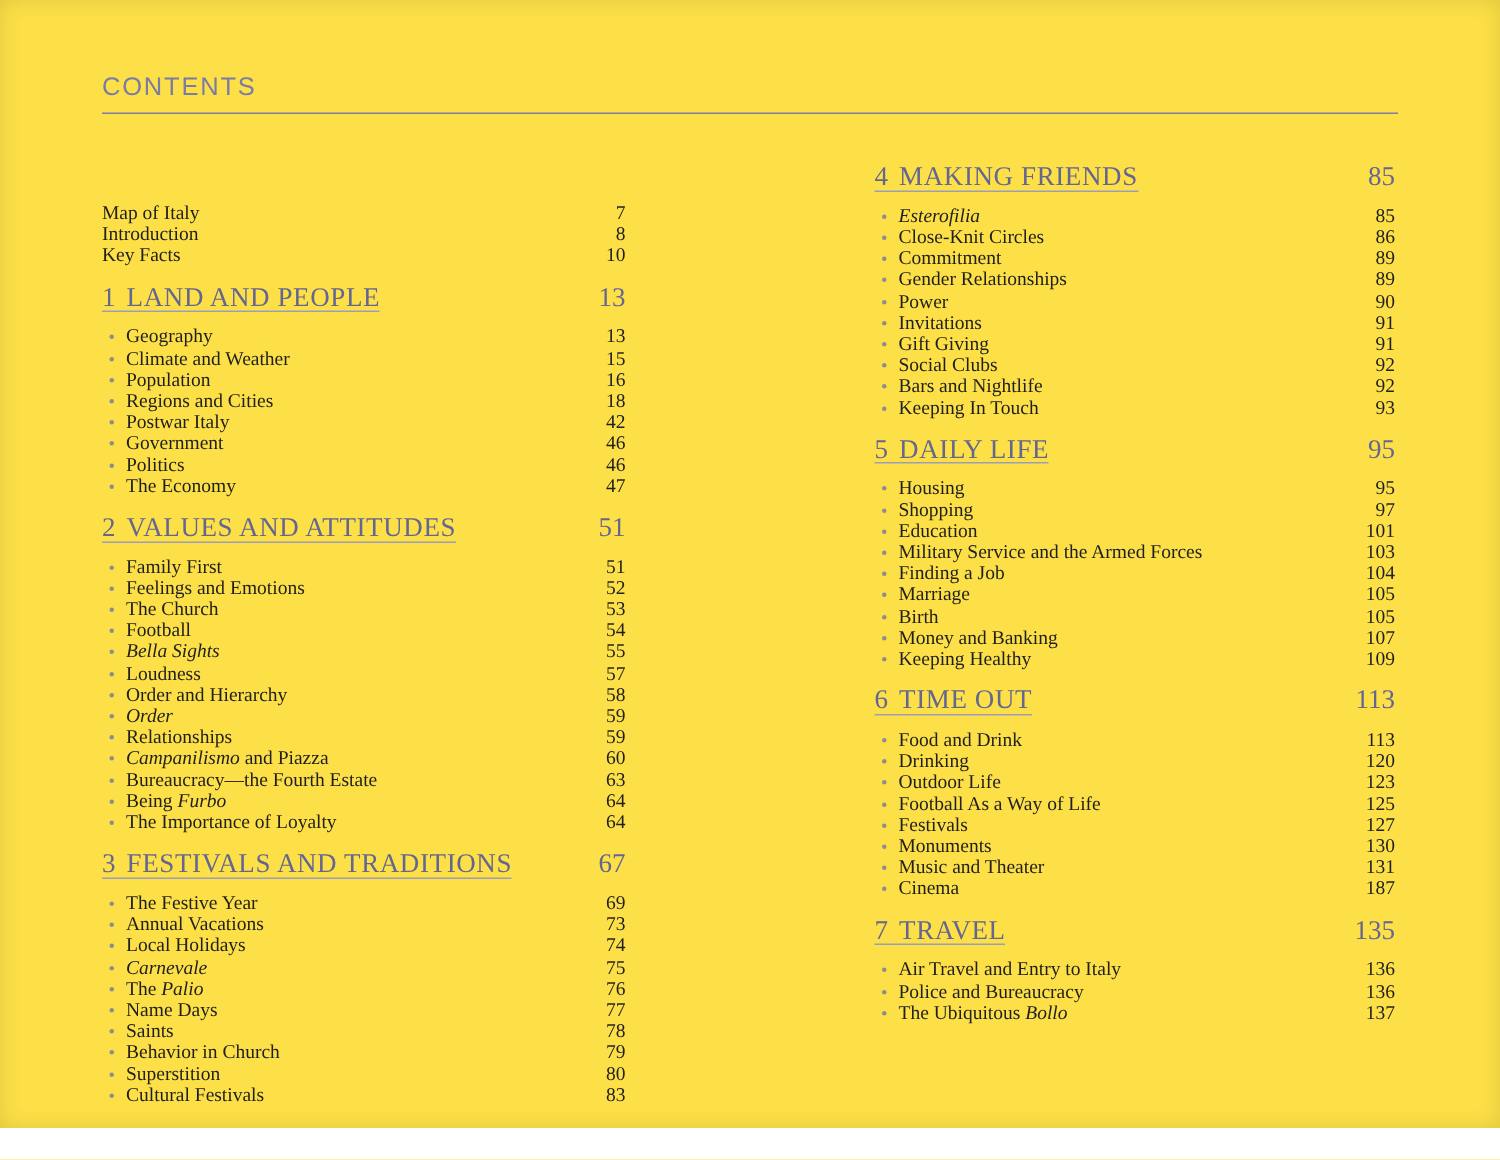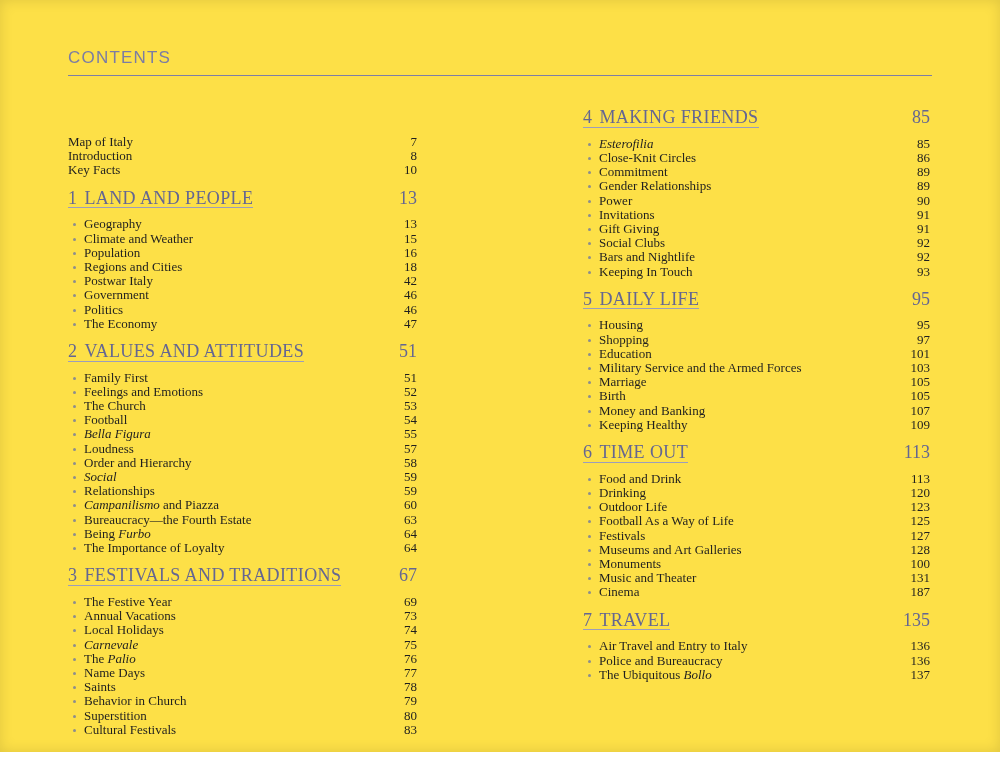--- a/index.html
+++ b/index.html
@@ -148,33 +148,33 @@
         </div>
         <div class="toc-row item-row">
           <span class="entry-title"><span class="">The Church</span></span>
           <span class="entry-page">53</span>
         </div>
         <div class="toc-row item-row">
           <span class="entry-title"><span class="">Football</span></span>
           <span class="entry-page">54</span>
         </div>
         <div class="toc-row item-row">
-          <span class="entry-title"><i class="">Bella Figura</i></span>
+          <span class="entry-title"><i class="">Bella Sights</i></span>
           <span class="entry-page">55</span>
         </div>
         <div class="toc-row item-row">
           <span class="entry-title"><span class="">Loudness</span></span>
           <span class="entry-page">57</span>
         </div>
         <div class="toc-row item-row">
           <span class="entry-title"><span class="">Order and Hierarchy</span></span>
           <span class="entry-page">58</span>
         </div>
         <div class="toc-row item-row">
-          <span class="entry-title"><i class="">Social</i></span>
+          <span class="entry-title"><i class="">Order</i></span>
           <span class="entry-page">59</span>
         </div>
         <div class="toc-row item-row">
           <span class="entry-title"><span class="">Relationships</span></span>
           <span class="entry-page">59</span>
         </div>
         <div class="toc-row item-row">
           <span class="entry-title"><i class="">Campanilismo</i><span class=""> and Piazza</span></span>
           <span class="entry-page">60</span>
         </div>
@@ -300,20 +300,24 @@
         </div>
         <div class="toc-row item-row">
           <span class="entry-title"><span class="">Education</span></span>
           <span class="entry-page">101</span>
         </div>
         <div class="toc-row item-row">
           <span class="entry-title"><span class="">Military Service and the Armed Forces</span></span>
           <span class="entry-page">103</span>
         </div>
         <div class="toc-row item-row">
+          <span class="entry-title"><span class="">Finding a Job</span></span>
+          <span class="entry-page">104</span>
+        </div>
+        <div class="toc-row item-row">
           <span class="entry-title"><span class="">Marriage</span></span>
           <span class="entry-page">105</span>
         </div>
         <div class="toc-row item-row">
           <span class="entry-title"><span class="">Birth</span></span>
           <span class="entry-page">105</span>
         </div>
         <div class="toc-row item-row">
           <span class="entry-title"><span class="">Money and Banking</span></span>
           <span class="entry-page">107</span>
@@ -342,26 +346,22 @@
         </div>
         <div class="toc-row item-row">
           <span class="entry-title"><span class="">Football As a Way of Life</span></span>
           <span class="entry-page">125</span>
         </div>
         <div class="toc-row item-row">
           <span class="entry-title"><span class="">Festivals</span></span>
           <span class="entry-page">127</span>
         </div>
         <div class="toc-row item-row">
-          <span class="entry-title"><span class="">Museums and Art Galleries</span></span>
-          <span class="entry-page">128</span>
-        </div>
-        <div class="toc-row item-row">
           <span class="entry-title"><span class="">Monuments</span></span>
-          <span class="entry-page">100</span>
+          <span class="entry-page">130</span>
         </div>
         <div class="toc-row item-row">
           <span class="entry-title"><span class="">Music and Theater</span></span>
           <span class="entry-page">131</span>
         </div>
         <div class="toc-row item-row">
           <span class="entry-title"><span class="">Cinema</span></span>
           <span class="entry-page">187</span>
         </div>
       </div>

